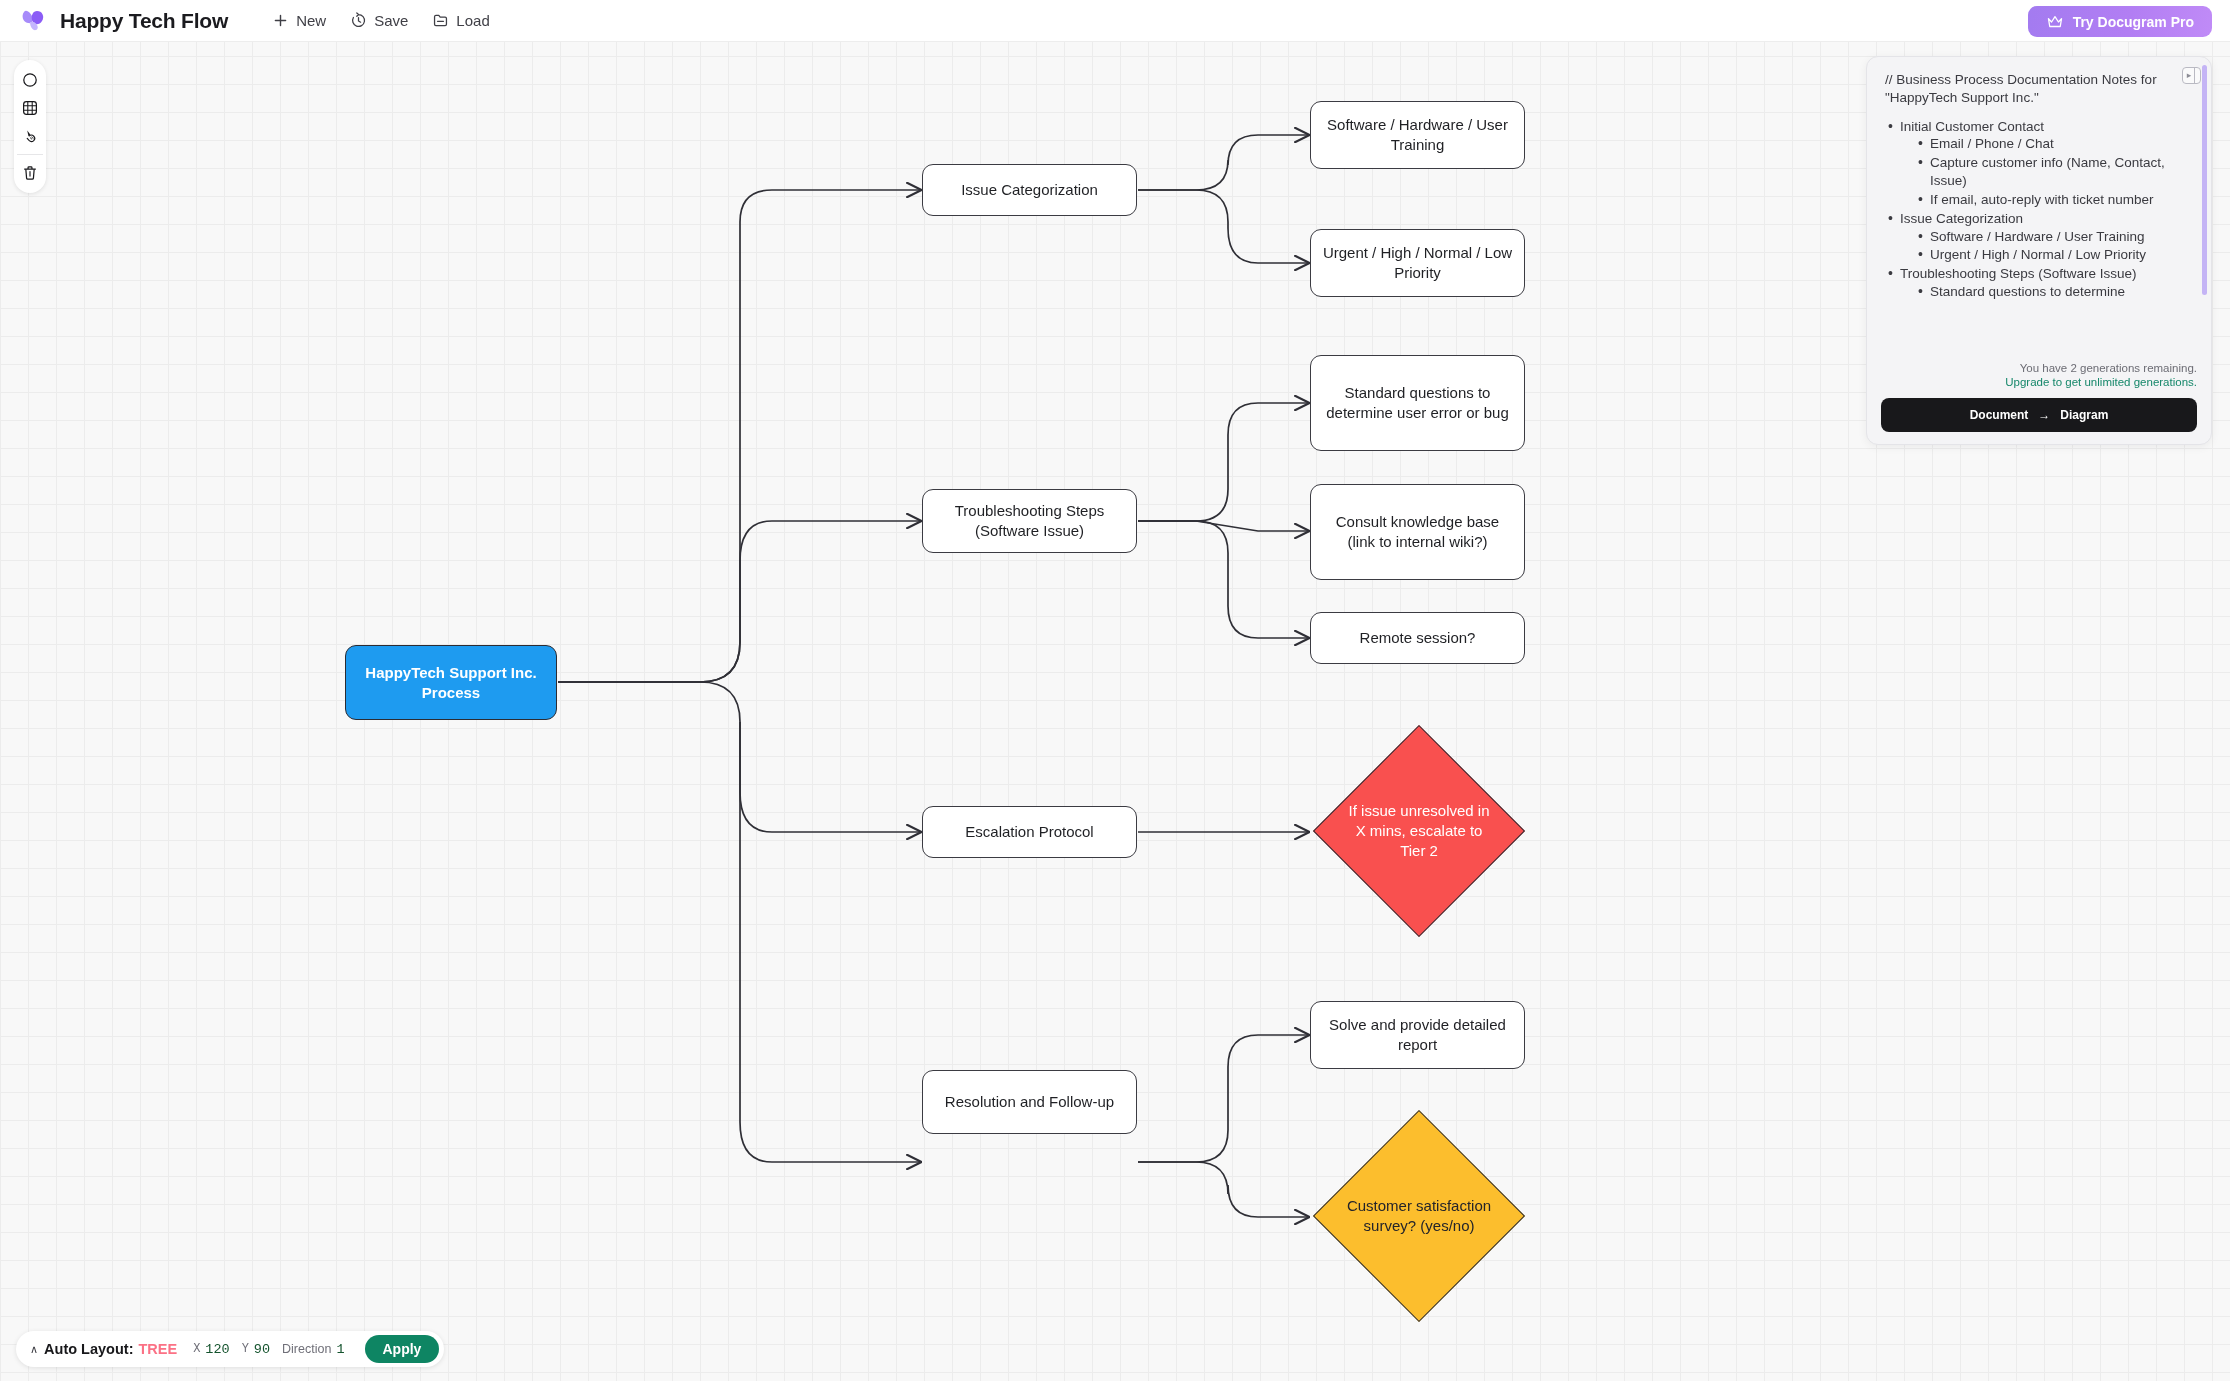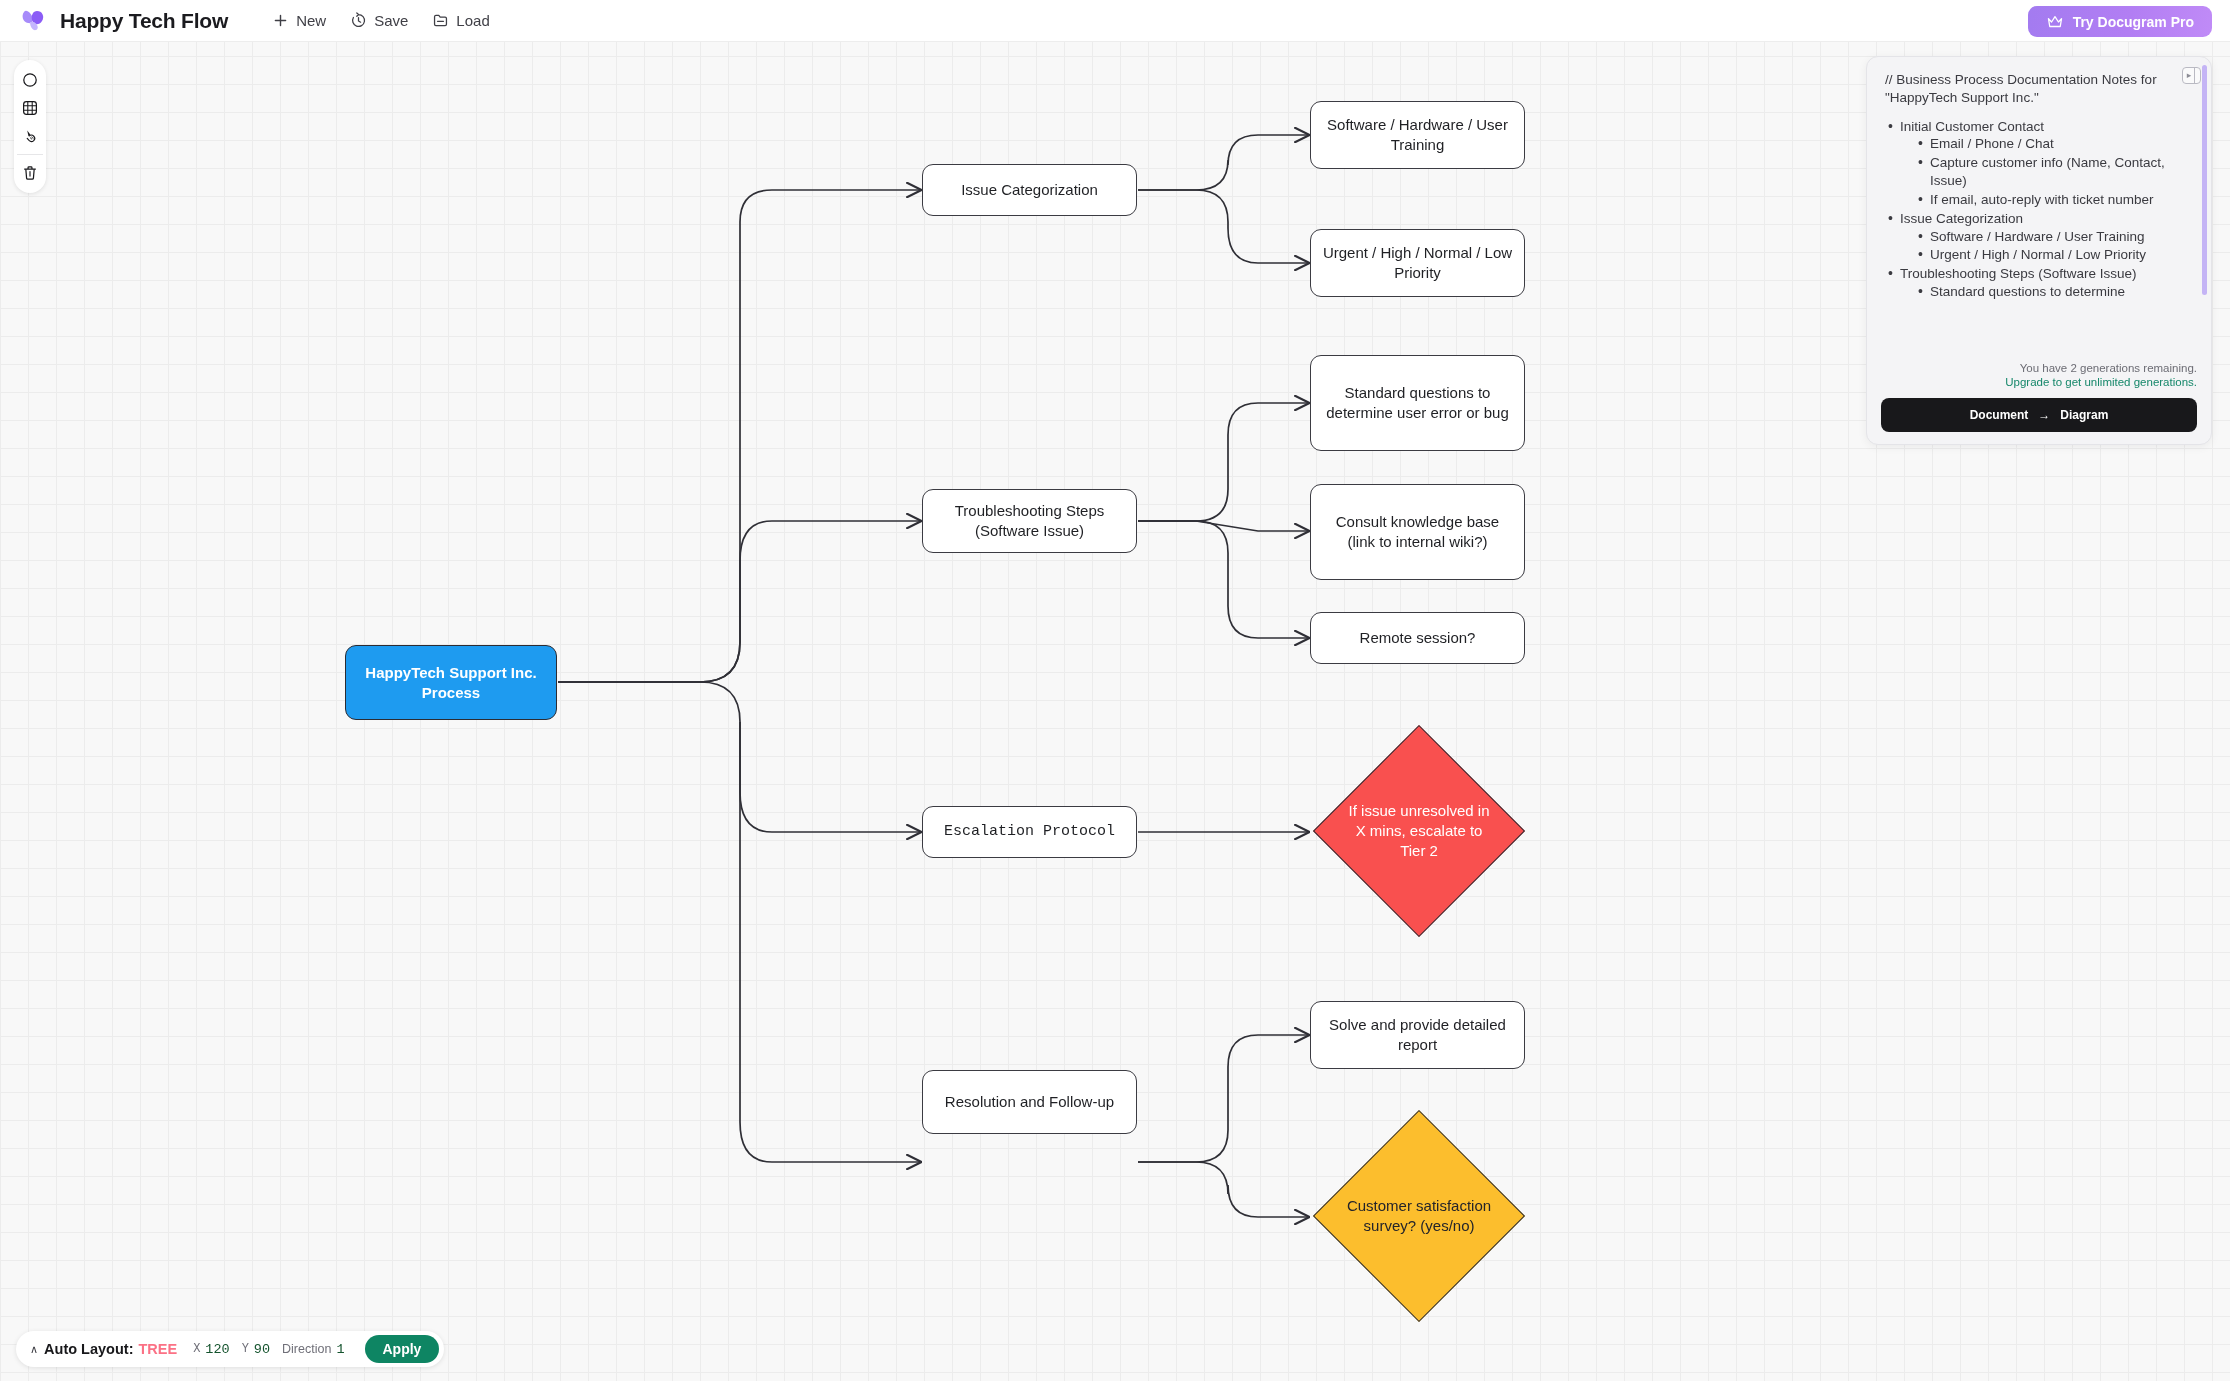--- a/index.html
+++ b/index.html
@@ -233,21 +233,21 @@
   <div class="node node-root" style="left:345px; top:645px; width:212px; height:75px;">
     <span>HappyTech Support Inc. Process</span>
   </div>
 
   <div class="node node-rect" style="left:922px; top:164px; width:215px; height:52px;">
     <span>Issue Categorization</span>
   </div>
   <div class="node node-rect" style="left:922px; top:489px; width:215px; height:64px;">
     <span>Troubleshooting Steps (Software Issue)</span>
   </div>
-  <div class="node node-rect" style="left:922px; top:806px; width:215px; height:52px;font-family:Liberation Mono, monospace;">
+  <div class="node node-rect" style="left:922px; top:806px; width:215px; height:52px;">
     <span>Escalation Protocol</span>
   </div>
   <div class="node node-rect" style="left:922px; top:1070px; width:215px; height:64px;">
     <span>Resolution and Follow-up</span>
   </div>
 
   <div class="node node-rect" style="left:1310px; top:101px; width:215px; height:68px;">
     <span>Software / Hardware / User Training</span>
   </div>
   <div class="node node-rect" style="left:1310px; top:229px; width:215px; height:68px;">

